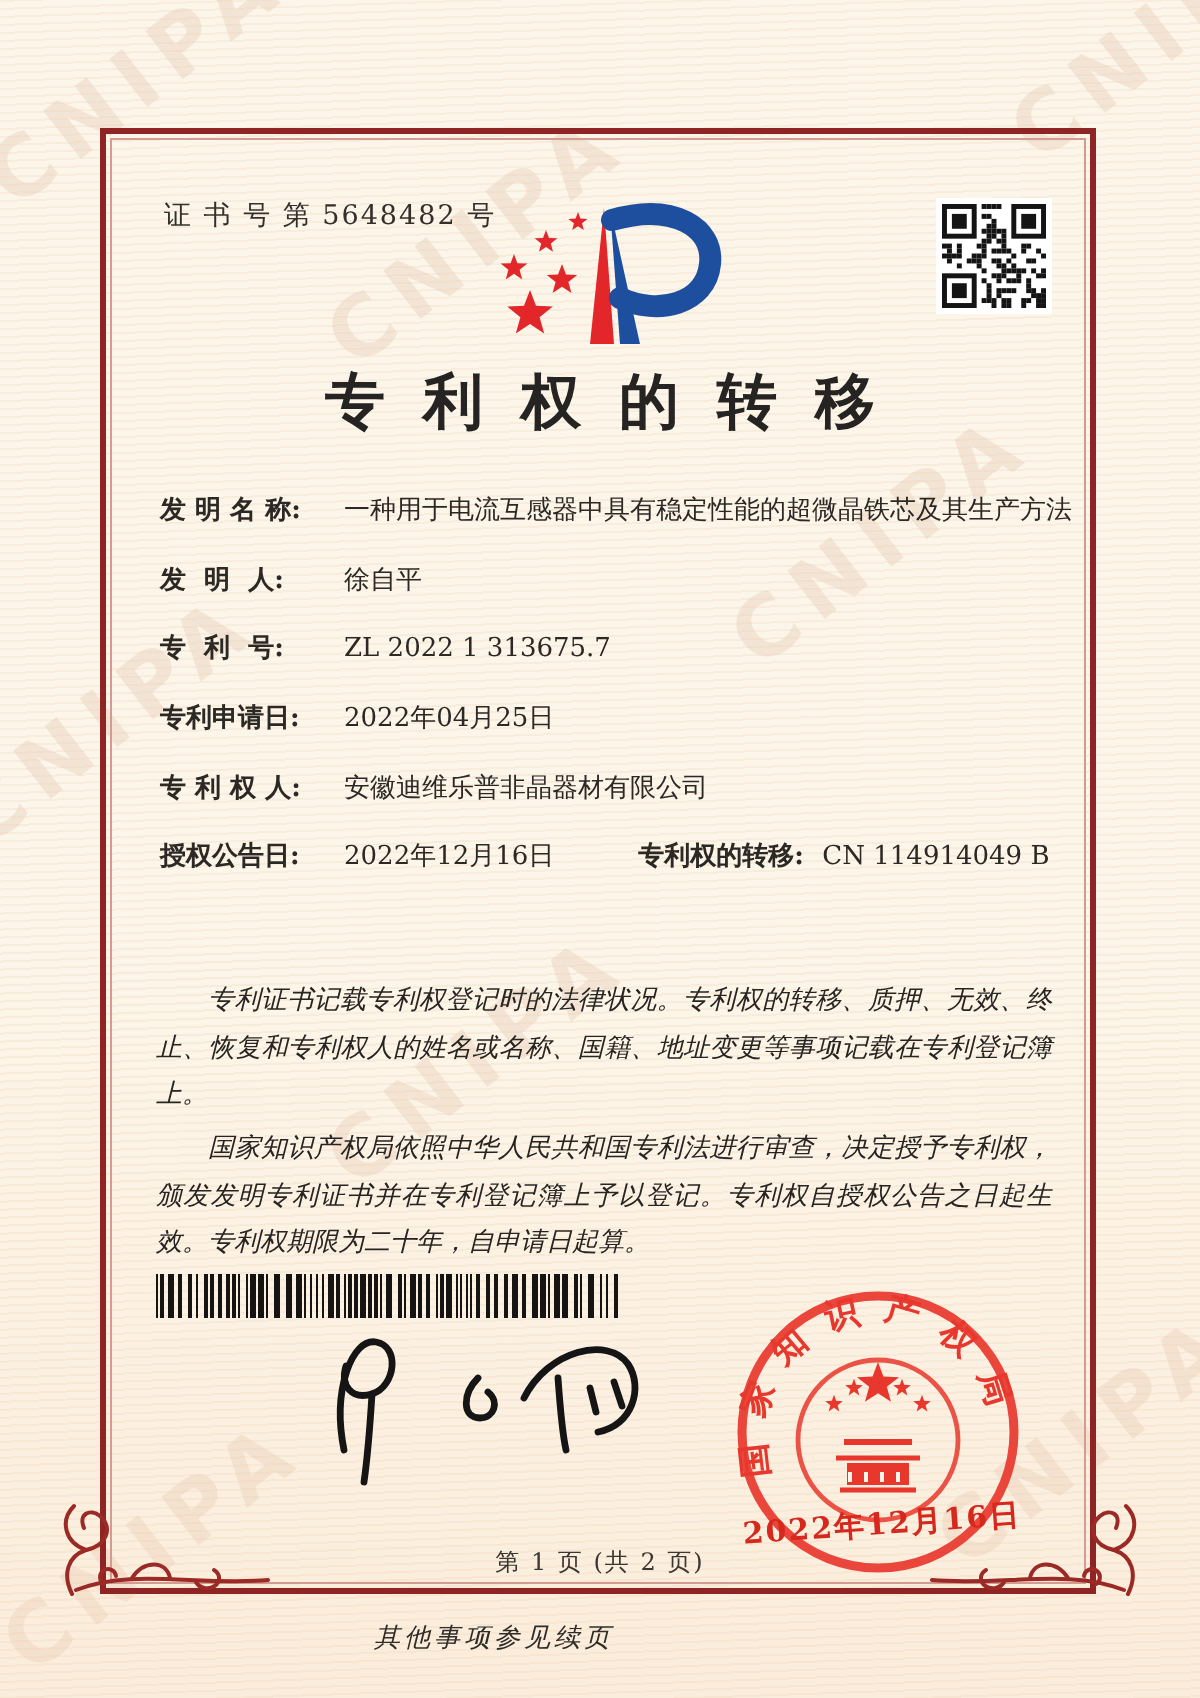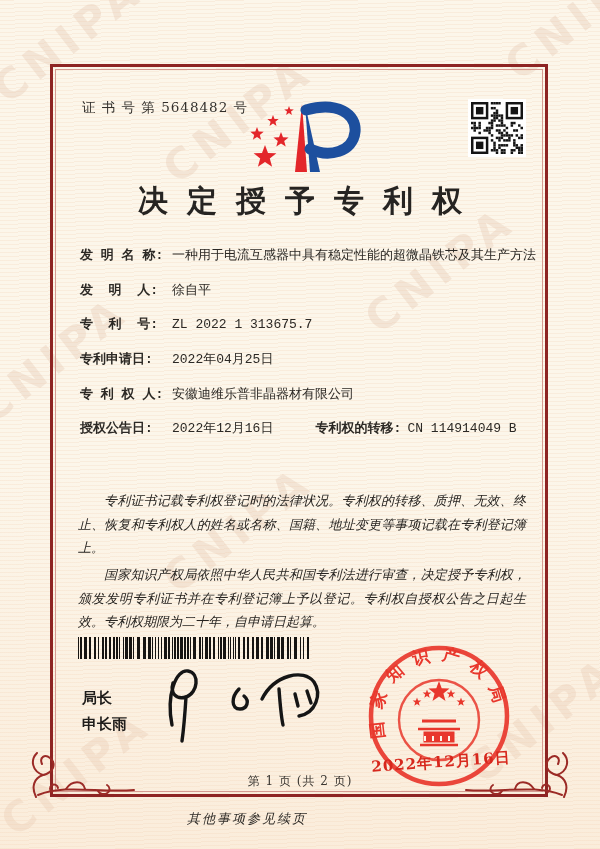--- a/index.html
+++ b/index.html
@@ -31,21 +31,21 @@
   #frame::before{
     content:"";position:absolute;inset:2px;border:1px solid #d59a91;
   }
   .content{z-index:3;}
   #cert-no{left:82px;top:99px;font-size:13.5px;letter-spacing:1px;color:#33302c;}
   #logo{left:243px;top:99px;width:118px;height:79px;}
   #qr{left:468px;top:99px;width:58px;height:58px;background:#fff;padding:3px;box-sizing:border-box;}
   #title{left:0;top:181px;width:600px;text-align:center;font-size:30px;font-weight:bold;
          letter-spacing:19px;text-indent:19px;color:#262422;}
   #fields{left:80px;top:246px;width:462px;font-size:13px;}
-  .frow{display:flex;margin-bottom:14.5px;line-height:1.55;font-family:Liberation Mono, monospace;}
+  .frow{display:flex;margin-bottom:14.5px;line-height:1.55;}
   .frow .lab{flex:0 0 92px;white-space:pre;font-weight:600;color:#2c2925;}
   .frow .val{white-space:pre;color:#2c2925;}
   .frow.wide .val{white-space:normal;}
   #grant-row{display:flex;align-items:flex-end;}
   #grant-row .pair2{margin-left:42px;display:flex;}
   #paras{left:78px;top:489px;width:448px;font-size:13px;line-height:1.82;
          font-style:italic;text-align:justify;color:#272421;}
   #paras p{margin:0 0 3px 0;text-indent:2em;}
   #barcode{left:78px;top:637px;width:238px;height:22px;display:flex;align-items:stretch;}
   #barcode span{display:block;height:100%;background:#161412;}
@@ -232,21 +232,21 @@
       <rect x="50.666666666666664" y="50.666666666666664" width="2.6666666666666665" height="2.6666666666666665" fill="#141414"></rect>
       <rect x="53.33333333333333" y="50.666666666666664" width="2.6666666666666665" height="2.6666666666666665" fill="#141414"></rect>
       <rect x="26.666666666666664" y="53.33333333333333" width="2.6666666666666665" height="2.6666666666666665" fill="#141414"></rect>
       <rect x="32" y="53.33333333333333" width="2.6666666666666665" height="2.6666666666666665" fill="#141414"></rect>
       <rect x="34.666666666666664" y="53.33333333333333" width="2.6666666666666665" height="2.6666666666666665" fill="#141414"></rect>
       <rect x="42.666666666666664" y="53.33333333333333" width="2.6666666666666665" height="2.6666666666666665" fill="#141414"></rect>
       <rect x="50.666666666666664" y="53.33333333333333" width="2.6666666666666665" height="2.6666666666666665" fill="#141414"></rect>
       <rect x="53.33333333333333" y="53.33333333333333" width="2.6666666666666665" height="2.6666666666666665" fill="#141414"></rect>
     </svg>
 
-  <div id="title" class="abs content">决定授予专利权</div>
+  <div id="title" class="abs content">专利权的转移</div>
 
   <div id="fields" class="abs content">
     <div class="frow wide">
       <span class="lab">发 明 名 称:</span>
       <span class="val">一种用于电流互感器中具有稳定性能的超微晶铁芯及其生产方法</span>
     </div>
     <div class="frow">
       <span class="lab">发  明  人:</span>
       <span class="val">徐自平</span>
     </div>
@@ -335,24 +335,20 @@
       <span style="width: 3px; margin-right: 1px;"></span>
       <span style="width: 3px; margin-right: 3px;"></span>
       <span style="width: 2px; margin-right: 1px;"></span>
       <span style="width: 1px; margin-right: 3px;"></span>
       <span style="width: 3px; margin-right: 3px;"></span>
       <span style="width: 1px; margin-right: 2px;"></span>
       <span style="width: 1px; margin-right: 3px;"></span>
       <span style="width: 2px; margin-right: 3px;"></span>
     </div>
 
-  <div id="sig-block" class="abs content">
-    <div>局长</div>
-    <div>申长雨</div>
-  </div>
 
   <svg id="signature" class="abs content" viewBox="0 0 190 95">
     <g stroke="#151515" stroke-width="3.4" fill="none" stroke-linecap="round" stroke-linejoin="round">
       <path d="M30,70 C24,40 34,14 46,16 C58,18 56,38 44,42 C34,45 28,38 31,28"></path>
       <path d="M44,42 C43,58 42,72 40,86"></path>
       <path d="M97,34 C89,42 89,54 98,54 C105,54 108,46 102,41"></path>
       <path d="M120,44 C132,20 162,13 172,27 C180,39 174,58 157,61"></path>
       <path d="M137,34 C138,48 139,61 141,70"></path>
       <path d="M153,39 L156,51"></path>
       <path d="M165,36 L169,48"></path>

